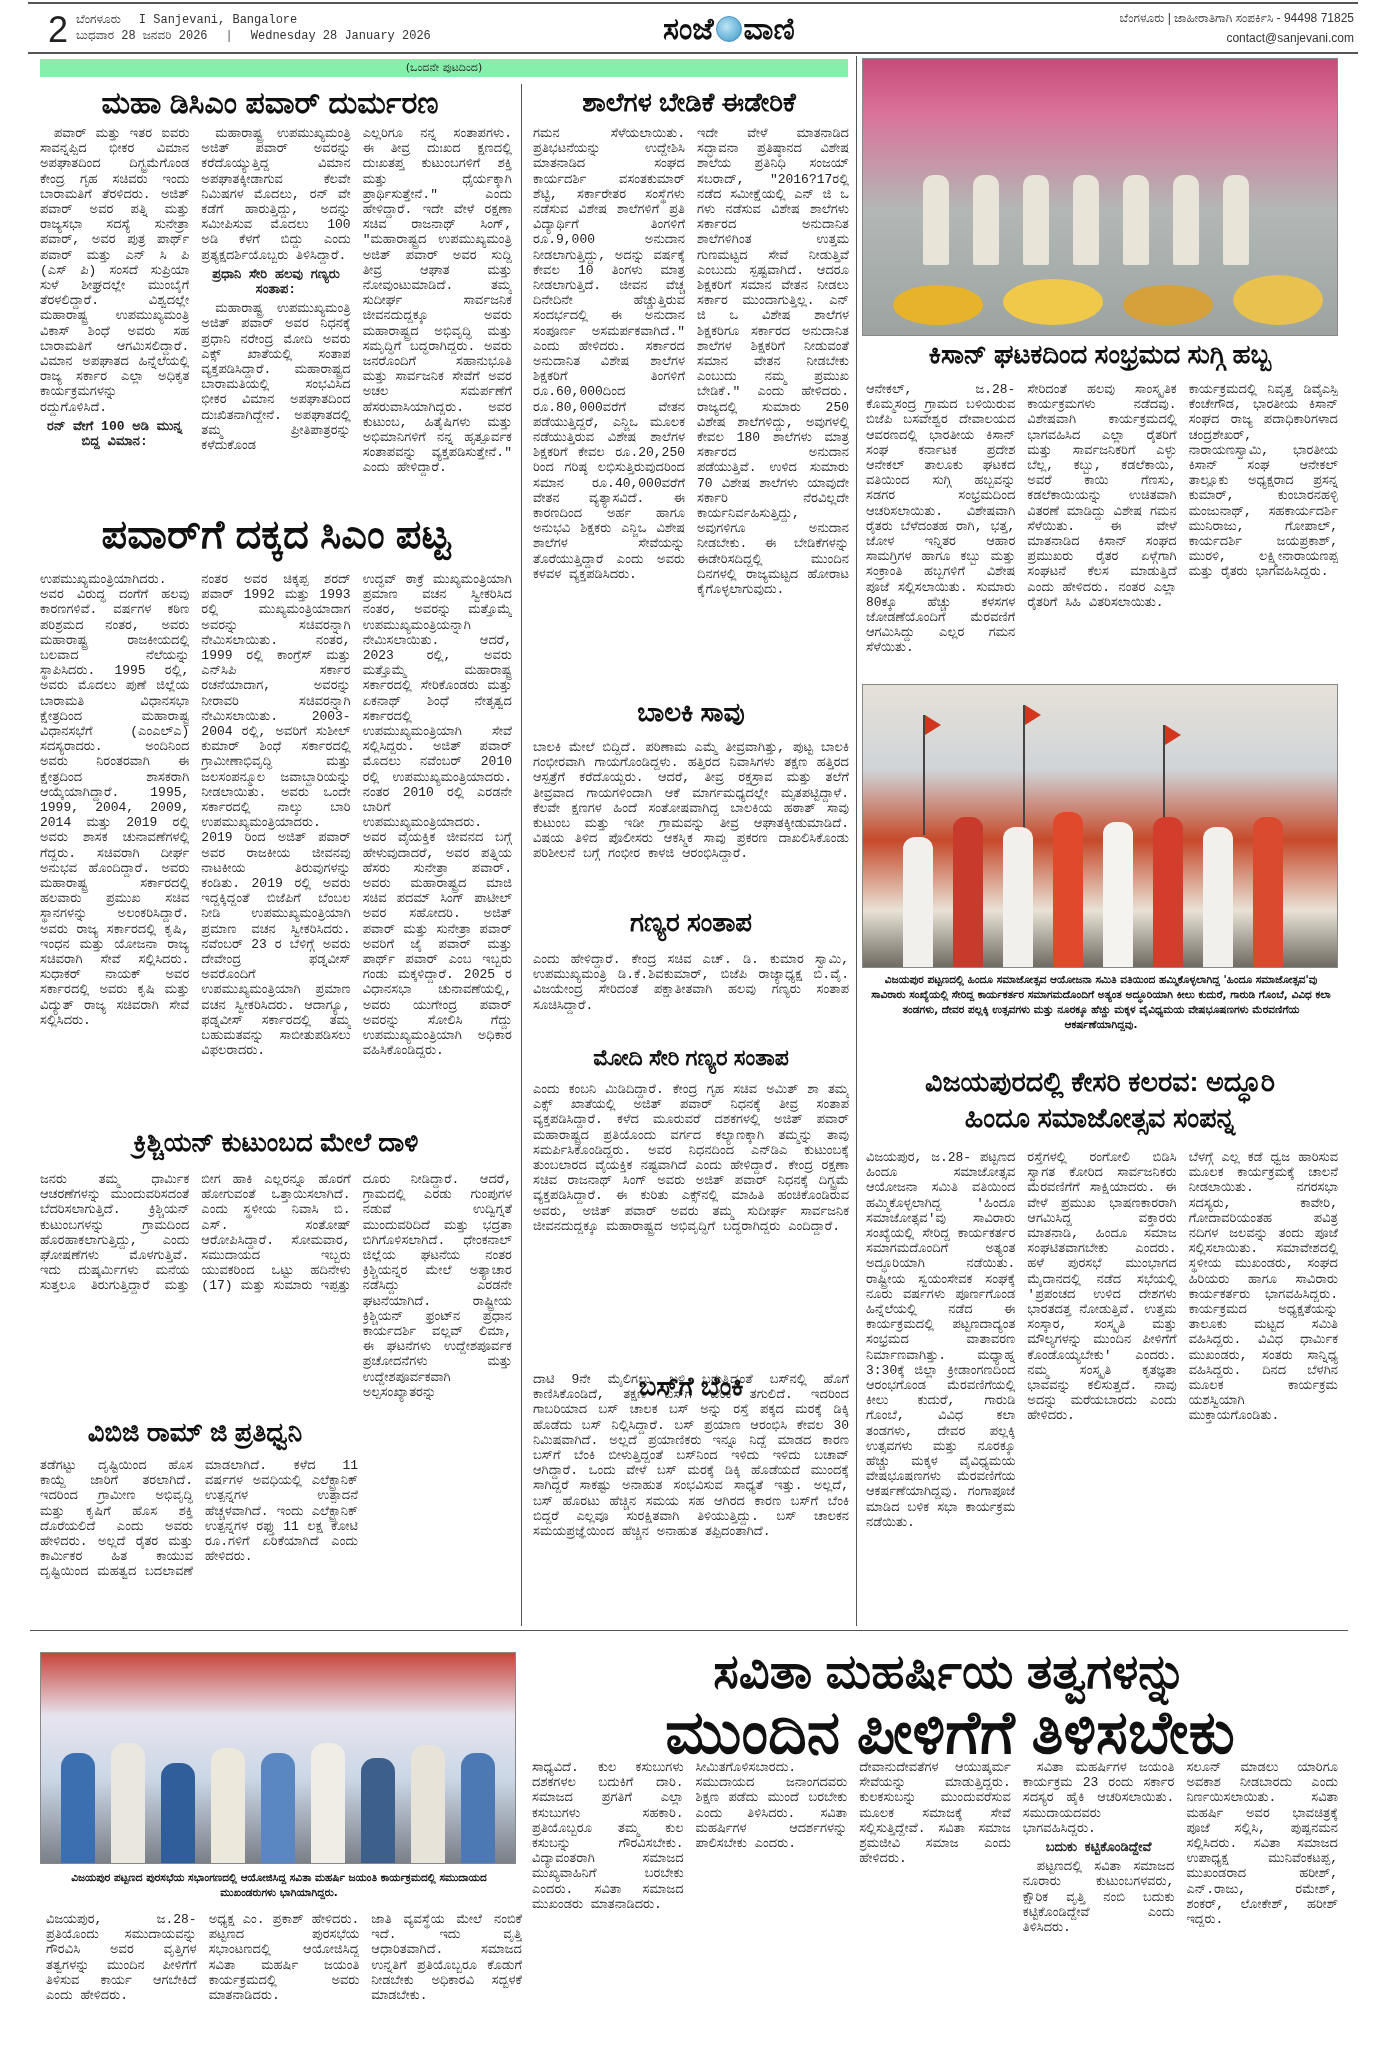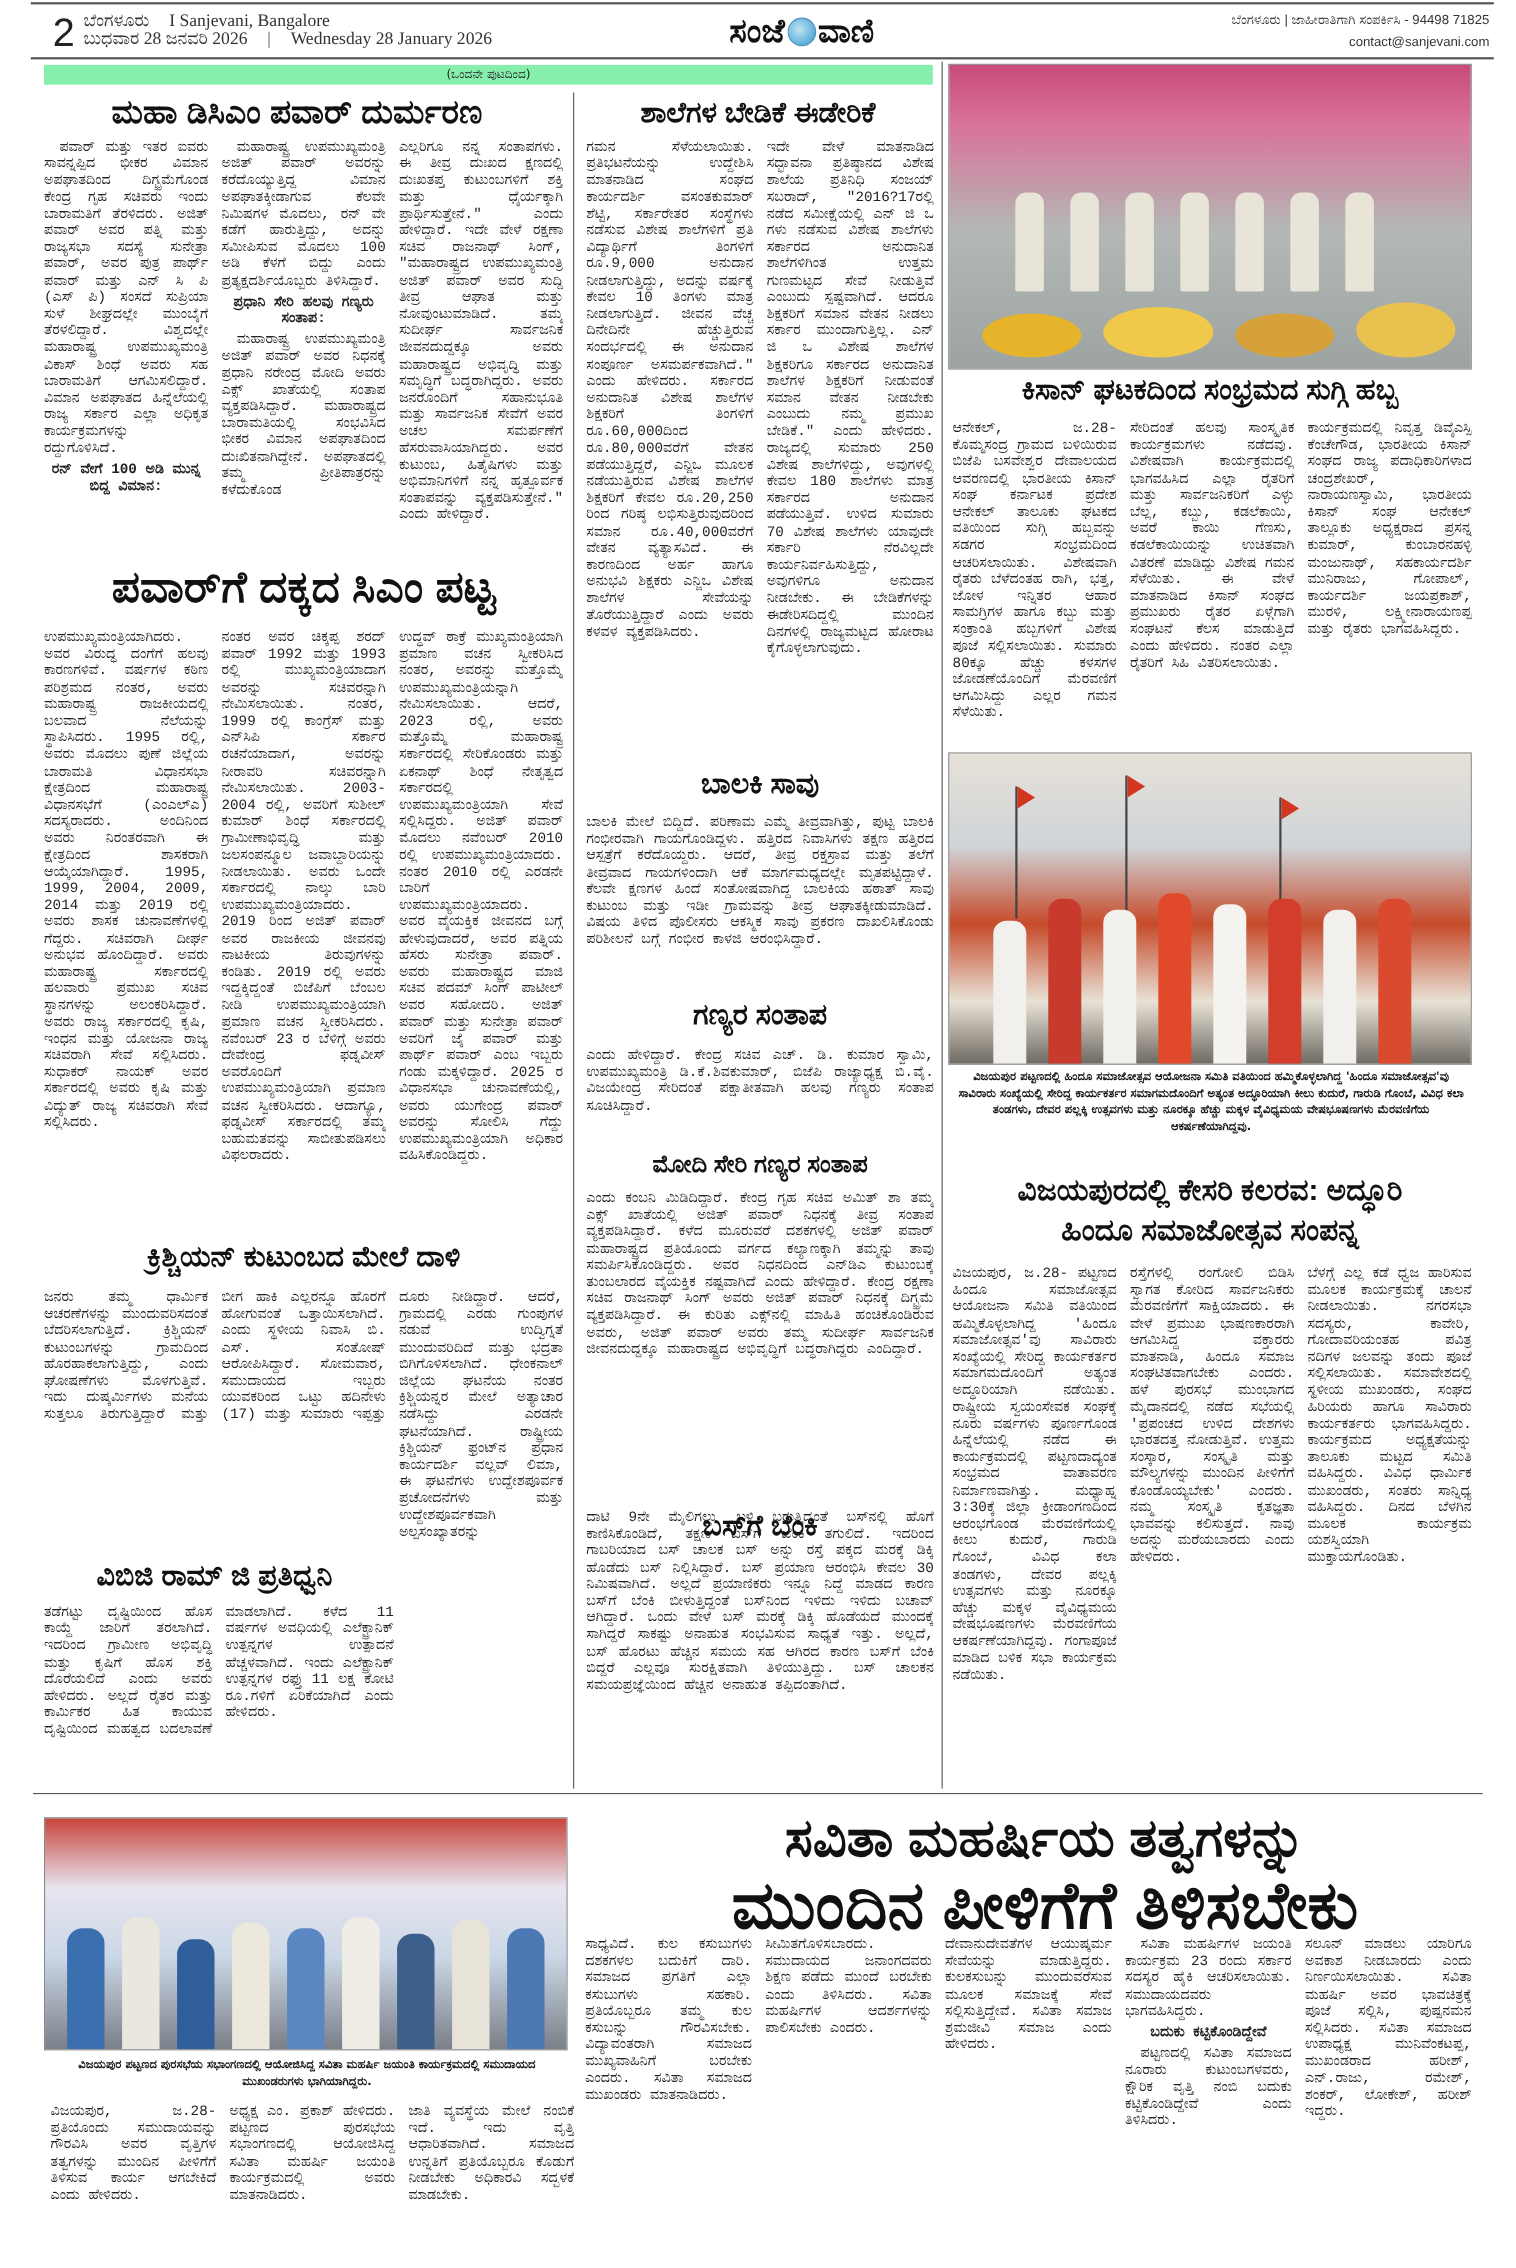--- a/index.html
+++ b/index.html
@@ -1,21 +1,21 @@
 <!DOCTYPE html>
 <html><head>
 <meta charset="utf-8">
 <style>
   * { box-sizing: border-box; margin: 0; padding: 0; }
   html, body { width: 1378px; height: 2062px; background: #ffffff; overflow: hidden; }
   body { font-family: "DejaVu Sans", sans-serif; color: #111; position: relative; }
 
   .masthead { position: absolute; left: 28px; right: 20px; top: 0; height: 52px; border-top: 2px solid #555; border-bottom: 2px solid #555; margin-top: 2px; }
   .page-num { position: absolute; left: 20px; top: 6px; font-family: "Liberation Sans", sans-serif; font-size: 36px; line-height: 40px; color: #222; }
-  .mh-left { position: absolute; left: 48px; top: 8px; font-family: Liberation Serif, serif; font-size: 16px; color: #333; line-height: 16px; }
+  .mh-left { position: absolute; left: 48px; top: 8px; font-family: Liberation Mono, monospace; font-size: 12px; color: #333; line-height: 16px; }
   .mh-left .row { display: flex; gap: 18px; white-space: nowrap; }
   .mh-left .sep { color:#555; }
   .logo { position: absolute; left: 635px; top: 8px; font-family: "DejaVu Sans", sans-serif; font-weight: bold; font-size: 30px; line-height: 34px; color: #111; display: flex; align-items: center; }
   .logo .globe { width: 26px; height: 26px; border-radius: 50%; background: radial-gradient(circle at 40% 40%, #bfe3f4, #6bb6dc 60%, #3b8fc0); margin: 0 2px; display: inline-block; border: 1px solid #4a90c0; }
   .mh-right { position: absolute; right: 4px; top: 4px; text-align: right; font-family: "Liberation Sans", sans-serif; font-size: 12px; line-height: 20px; color: #333; white-space: nowrap; }
 
   .continued { position: absolute; left: 40px; top: 59px; width: 808px; height: 18px; background: #86efac; text-align: center; font-size: 11px; line-height: 18px; color: #222; }
   .vrule { position: absolute; width: 1px; background: #555; }
 
   .headline { position: absolute; font-family: Liberation Sans, sans-serif; font-weight: bold; color: #111; white-space: nowrap; line-height: 1.1; text-align: center; }
@@ -191,21 +191,21 @@
   <div class="seat" style="left:370px; height:118px; background:#e7e3d8;"></div>
   <div class="seat" style="left:420px; height:110px; background:#4c78b3;"></div>
 </div>
 <div class="caption" style="left:46px; top:1870px; width:466px;">ವಿಜಯಪುರ ಪಟ್ಟಣದ ಪುರಸಭೆಯ ಸಭಾಂಗಣದಲ್ಲಿ ಆಯೋಜಿಸಿದ್ದ ಸವಿತಾ ಮಹರ್ಷಿ ಜಯಂತಿ ಕಾರ್ಯಕ್ರಮದಲ್ಲಿ ಸಮುದಾಯದ ಮುಖಂಡರುಗಳು ಭಾಗಿಯಾಗಿದ್ದರು.</div>
 
 <div class="headline" style="left:560px; top:1646px; width:780px; font-size:48px;">ಸವಿತಾ ಮಹರ್ಷಿಯ ತತ್ವಗಳನ್ನು</div>
 <div class="headline" style="left:560px; top:1700px; width:780px; font-size:60px;">ಮುಂದಿನ ಪೀಳಿಗೆಗೆ ತಿಳಿಸಬೇಕು</div>
 
 <div class="cols" style="left:46px; top:1912px; width:476px; height:136px; grid-template-columns: repeat(3, 1fr);">
   <div class="col">ವಿಜಯಪುರ, ಜ.28- ಪ್ರತಿಯೊಂದು ಸಮುದಾಯವನ್ನು ಗೌರವಿಸಿ ಅವರ ವೃತ್ತಿಗಳ ತತ್ವಗಳನ್ನು ಮುಂದಿನ ಪೀಳಿಗೆಗೆ ತಿಳಿಸುವ ಕಾರ್ಯ ಆಗಬೇಕಿದೆ ಎಂದು ಹೇಳಿದರು.</div>
-  <div class="col">ಅಧ್ಯಕ್ಷ ಎಂ. ಪ್ರಕಾಶ್ ಹೇಳಿದರು. ಪಟ್ಟಣದ ಪುರಸಭೆಯ ಸಭಾಂಗಣದಲ್ಲಿ ಆಯೋಜಿಸಿದ್ದ ಸವಿತಾ ಮಹರ್ಷಿ ಜಯಂತಿ ಕಾರ್ಯಕ್ರಮದಲ್ಲಿ ಅವರು ಮಾತನಾಡಿದರು.</div>
+  <div class="col">ಅಧ್ಯಕ್ಷ ಎಂ. ಪ್ರಕಾಶ್ ಹೇಳಿದರು. ಪಟ್ಟಣದ ಪುರಸಭೆಯ ಸಭಾಂಟಣದಲ್ಲಿ ಆಯೋಜಿಸಿದ್ದ ಸವಿತಾ ಮಹರ್ಷಿ ಜಯಂತಿ ಕಾರ್ಯಕ್ರಮದಲ್ಲಿ ಅವರು ಮಾತನಾಡಿದರು.</div>
   <div class="col">ಜಾತಿ ವ್ಯವಸ್ಥೆಯ ಮೇಲೆ ನಂಬಿಕೆ ಇದೆ. ಇದು ವೃತ್ತಿ ಆಧಾರಿತವಾಗಿದೆ. ಸಮಾಜದ ಉನ್ನತಿಗೆ ಪ್ರತಿಯೊಬ್ಬರೂ ಕೊಡುಗೆ ನೀಡಬೇಕು ಅಧಿಕಾರವಿ ಸದ್ಬಳಕೆ ಮಾಡಬೇಕು.</div>
 </div>
 <div class="cols" style="left:532px; top:1760px; width:806px; height:290px; grid-template-columns: repeat(5, 1fr);">
   <div class="col">ಸಾಧ್ಯವಿದೆ. ಕುಲ ಕಸುಬುಗಳು ದಶಕಗಳಲ ಬದುಕಿಗೆ ದಾರಿ. ಸಮಾಜದ ಪ್ರಗತಿಗೆ ಎಲ್ಲಾ ಕಸುಬುಗಳು ಸಹಕಾರಿ. ಪ್ರತಿಯೊಬ್ಬರೂ ತಮ್ಮ ಕುಲ ಕಸುಬನ್ನು ಗೌರವಿಸಬೇಕು. ವಿದ್ಯಾವಂತರಾಗಿ ಸಮಾಜದ ಮುಖ್ಯವಾಹಿನಿಗೆ ಬರಬೇಕು ಎಂದರು. ಸವಿತಾ ಸಮಾಜದ ಮುಖಂಡರು ಮಾತನಾಡಿದರು.</div>
   <div class="col">ಸೀಮಿತಗೊಳಿಸಬಾರದು. ಸಮುದಾಯದ ಜನಾಂಗದವರು ಶಿಕ್ಷಣ ಪಡೆದು ಮುಂದೆ ಬರಬೇಕು ಎಂದು ತಿಳಿಸಿದರು. ಸವಿತಾ ಮಹರ್ಷಿಗಳ ಆದರ್ಶಗಳನ್ನು ಪಾಲಿಸಬೇಕು ಎಂದರು.</div>
   <div class="col">ದೇವಾನುದೇವತೆಗಳ ಆಯುಷ್ಕರ್ಮ ಸೇವೆಯನ್ನು ಮಾಡುತ್ತಿದ್ದರು. ಕುಲಕಸುಬನ್ನು ಮುಂದುವರೆಸುವ ಮೂಲಕ ಸಮಾಜಕ್ಕೆ ಸೇವೆ ಸಲ್ಲಿಸುತ್ತಿದ್ದೇವೆ. ಸವಿತಾ ಸಮಾಜ ಶ್ರಮಜೀವಿ ಸಮಾಜ ಎಂದು ಹೇಳಿದರು.</div>
   <div class="col">
     <p>ಸವಿತಾ ಮಹರ್ಷಿಗಳ ಜಯಂತಿ ಕಾರ್ಯಕ್ರಮ 23 ರಂದು ಸರ್ಕಾರ ಸದಸ್ಯರ ಹೈಕಿ ಆಚರಿಸಲಾಯಿತು. ಸಮುದಾಯದವರು ಭಾಗವಹಿಸಿದ್ದರು.</p>
     <p class="sub">ಬದುಕು ಕಟ್ಟಿಕೊಂಡಿದ್ದೇವೆ</p>
     <p>ಪಟ್ಟಣದಲ್ಲಿ ಸವಿತಾ ಸಮಾಜದ ನೂರಾರು ಕುಟುಂಬಗಳವರು, ಕ್ಷೌರಿಕ ವೃತ್ತಿ ನಂಬಿ ಬದುಕು ಕಟ್ಟಿಕೊಂಡಿದ್ದೇವೆ ಎಂದು ತಿಳಿಸಿದರು.</p>

